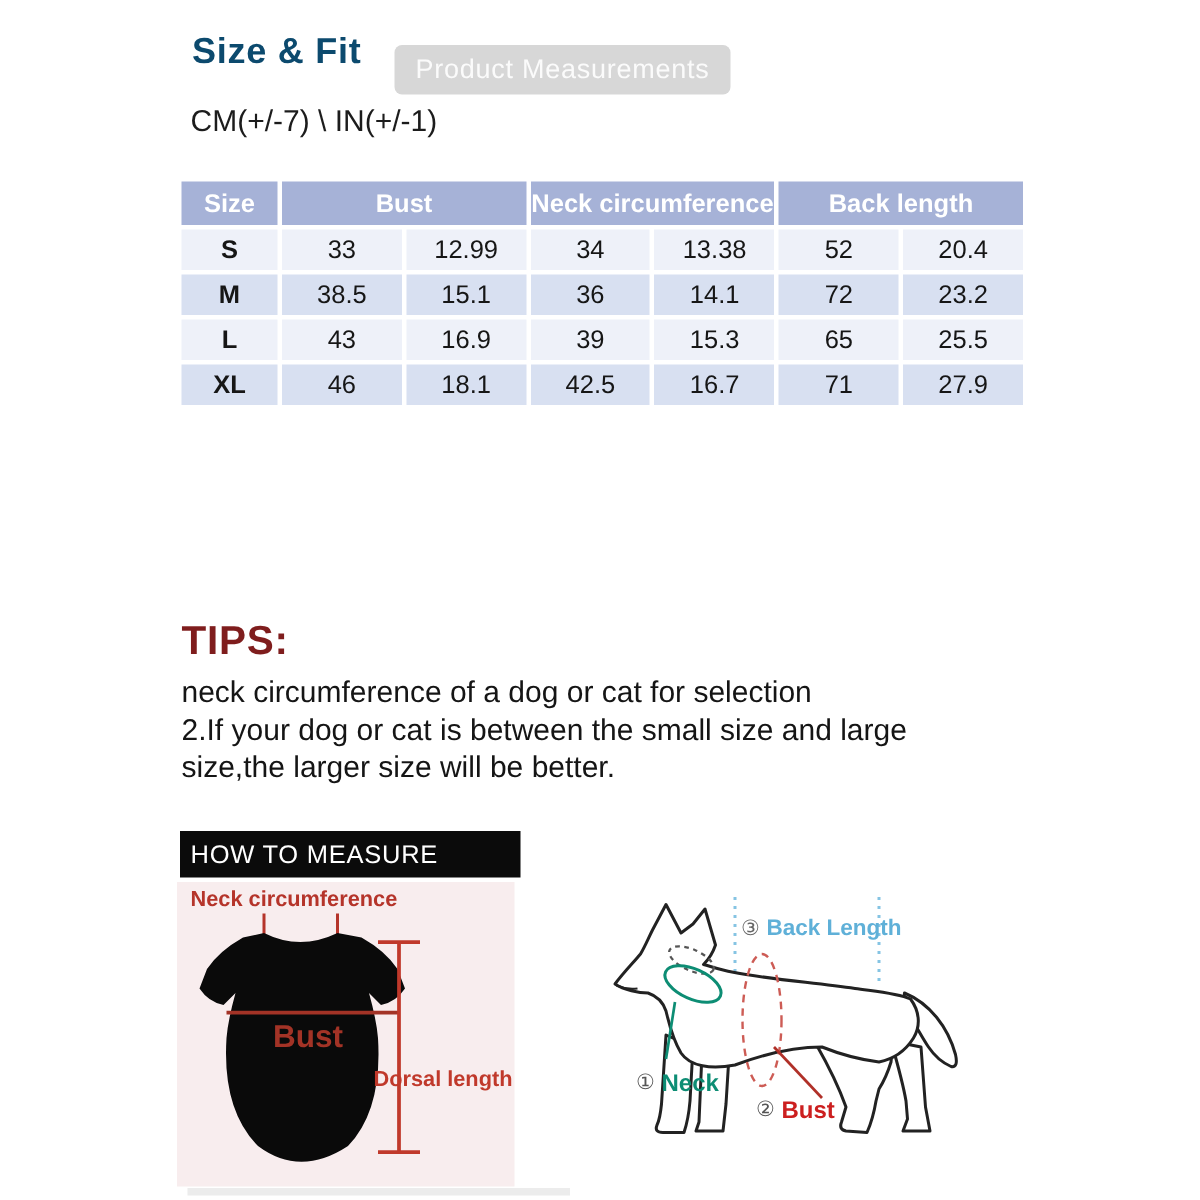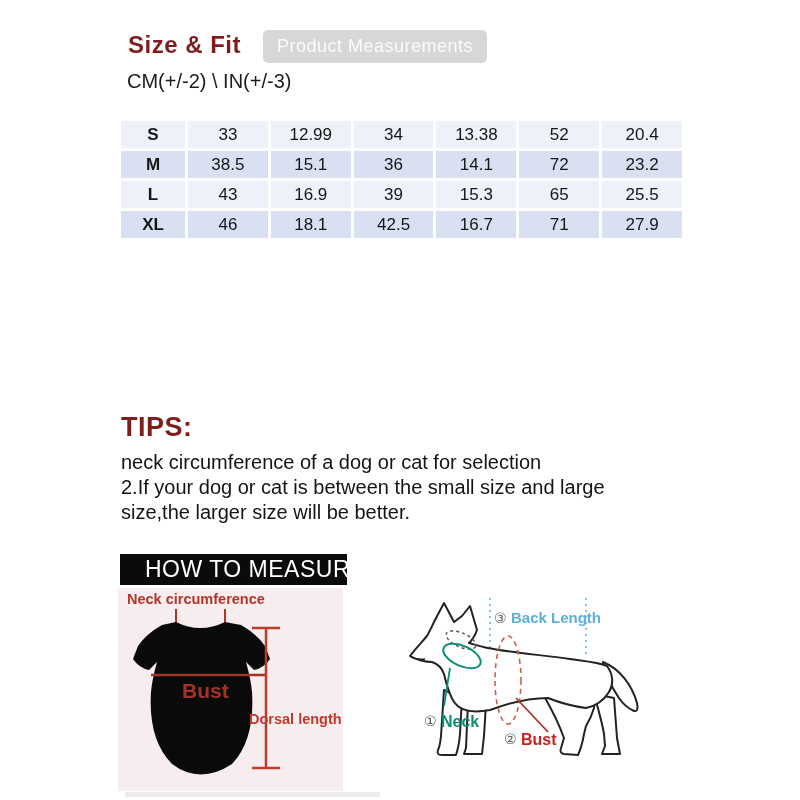--- a/index.html
+++ b/index.html
@@ -6,21 +6,21 @@
   html, body { background: #ffffff; }
   body {
     width: 800px; height: 800px;
     font-family: "Liberation Sans", "DejaVu Sans", sans-serif;
     position: relative; overflow: hidden;
     color: #111;
   }
   .stage { position: absolute; inset: 0; }
 
   
-  .page-title { position: absolute; left: 128px; top: 31px; font-size: 24px; font-weight: bold; color: #7f1d1d; letter-spacing: 0.5px; }
+  .page-title { position: absolute; left: 128px; top: 21px; font-size: 24px; font-weight: bold; color: #0c4a6e; letter-spacing: 0.5px; }
   .badge {
     position: absolute; left: 263px; top: 30px; width: 224px; height: 33px;
     background: #d7d7d7; border-radius: 5px; color: #fbfbfb;
     font-size: 18px; text-align: center; line-height: 33px; letter-spacing: 0.5px;
   }
   .tolerance { position: absolute; left: 127px; top: 70px; font-size: 20px; color: #1c1c1c; }
 
   
   table.size-table {
     position: absolute; left: 118px; top: 118px; width: 567px;
@@ -40,52 +40,58 @@
   .size-table tr.row-dark td { background: #d8e0f1; }
 
   
   .tips { position: absolute; left: 121px; top: 412px; width: 580px; }
   .tips-heading { color: #7f1d1d; font-size: 27px; font-weight: bold; margin-bottom: 7px; letter-spacing: 0.5px; }
   .tips-line { font-size: 20px; line-height: 25px; color: #151515; }
 
   
   .htm-banner {
     position: absolute; left: 120px; top: 554px; width: 227px; height: 31px;
-    background: #0b0b0b; color: #ffffff; font-size: 23px; line-height: 31px;
-    padding-left: 25px; letter-spacing: 0.5px; white-space: nowrap;
+    background: #0b0b0b; color: #ffffff; font-size: 17px; line-height: 31px;
+    padding-left: 7px; letter-spacing: 0.5px; white-space: nowrap;
   }
   .shirt-panel {
     position: absolute; left: 118px; top: 588px; width: 225px; height: 203px;
     background: #f8edee;
   }
   .dog-panel { position: absolute; left: 398px; top: 586px; width: 300px; height: 208px; }
   svg { display: block; }
 
   .footer-smudge { position: absolute; left: 125px; top: 792px; width: 255px; height: 5px; background: #ececec; }
 </style>
 </head>
 <body>
 
 <div class="stage">
 
   <div class="page-title">Size &amp; Fit</div>
   <div class="badge">Product Measurements</div>
-  <div class="tolerance">CM(+/-2) \ IN(+/-3)</div>
+  <div class="tolerance">CM(+/-7) \ IN(+/-1)</div>
 
   <table class="size-table">
     <colgroup>
       <col style="width:64px">
       <col>
         <col>
         <col>
         <col>
         <col>
         <col>
     </colgroup>
     <tbody>
+        <tr class="group-row">
+      <th>Size</th>
+      <th colspan="2">Bust</th>
+      <th colspan="2">Neck circumference</th>
+      <th colspan="2">Back length</th>
+    </tr>
     <tr class="data-row row-light">
       <td class="size-cell">S</td>
       <td>33</td>
       <td>12.99</td>
       <td>34</td>
       <td>13.38</td>
       <td>52</td>
       <td>20.4</td>
     </tr>
     <tr class="data-row row-dark">

